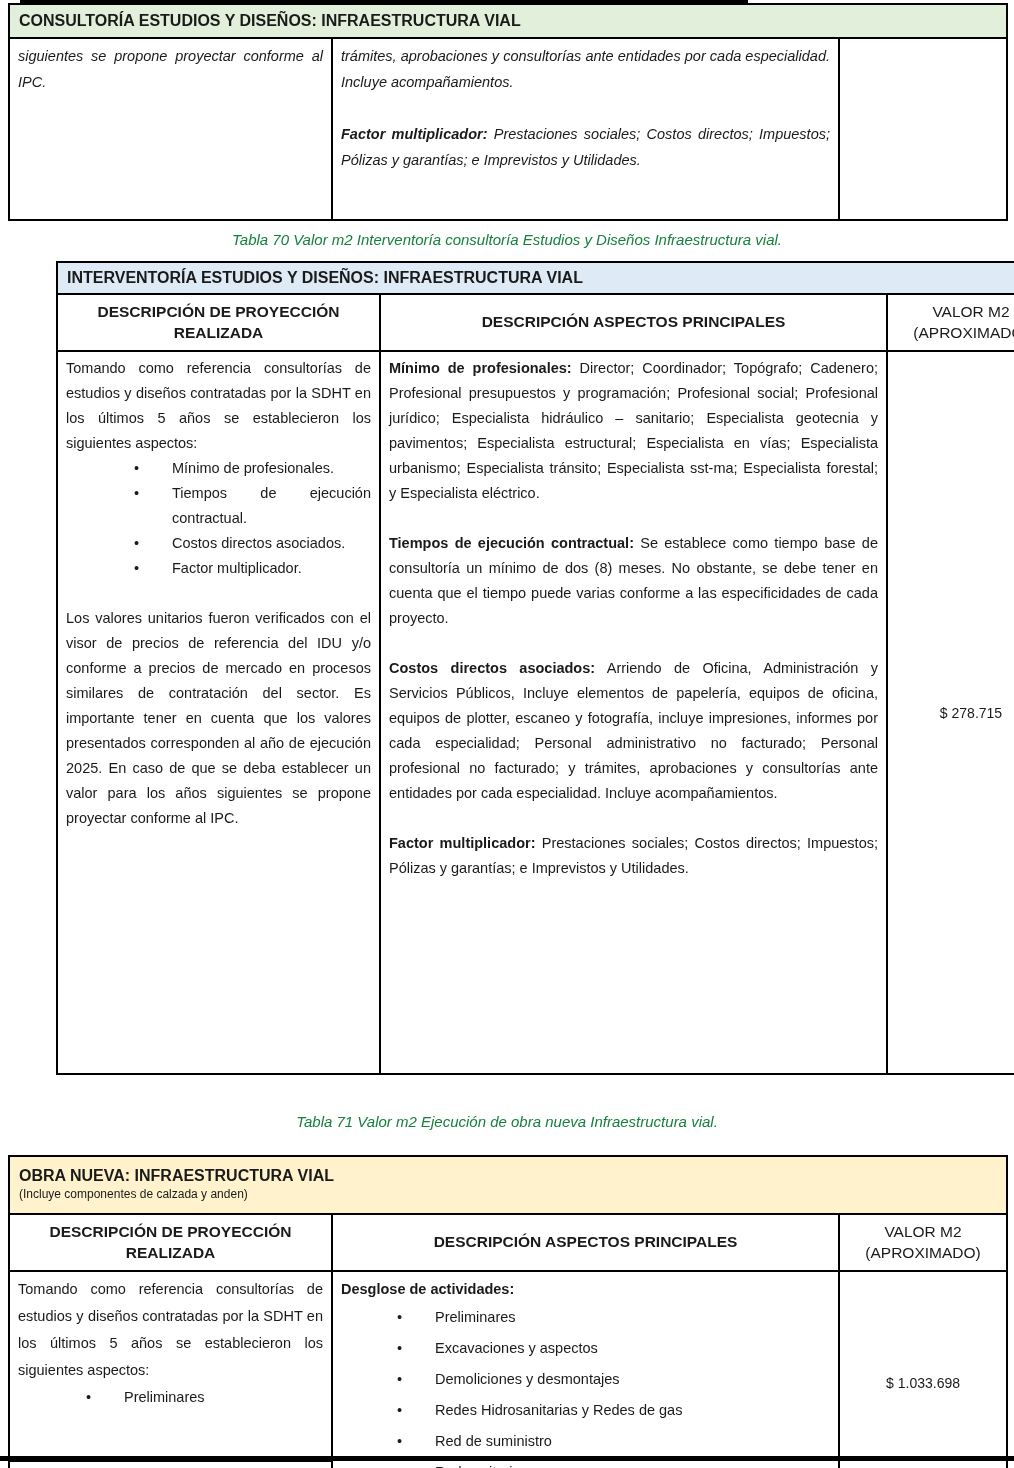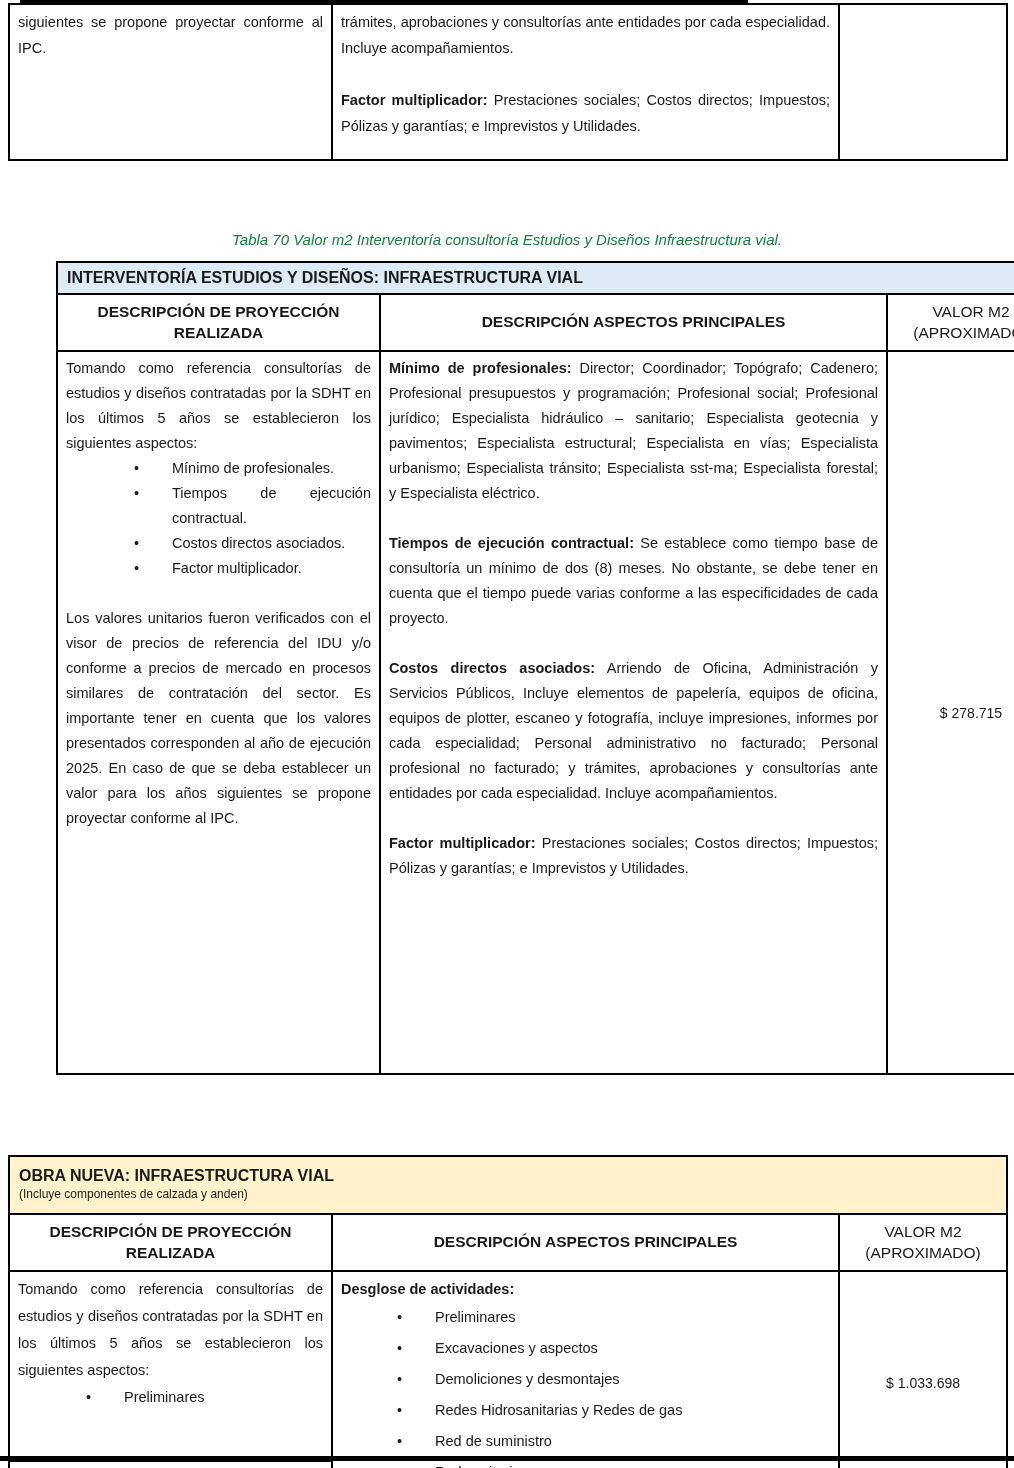--- a/index.html
+++ b/index.html
@@ -65,21 +65,21 @@
     font-size: 15.5px;
     font-weight: bold;
     line-height: 1.35;
     height: 57px;
     padding: 2px 6px;
   }
   tr.colhead td.valhead { font-weight: normal; }
 
   
   td.body { font-size: 14.5px; }
-  .t1 td.body { line-height: 26px; height: 156px; }
+  .t1 td.body { line-height: 26px; height: 182px; font-style: italic; }
   .t2 td.body { line-height: 25px; height: 723px; }
   .t3 td.body { line-height: 26px; }
   .t3 tr.rowA td { height: 162px; }
   .t3 tr.rowB td { height: 28px; }
 
   .just { text-align: justify; }
   p.para { margin: 0; }
   .t1 .para + .para { margin-top: 26px; }
   .t2 .para { margin-bottom: 25px; }
   .t2 .para:last-child { margin-bottom: 0; }
@@ -123,20 +123,25 @@
 
   <div class="top-fragment"></div>
 
   <table class="tbl t1">
     <colgroup>
         <col style="width:323px">
         <col style="width:507px">
         <col style="width:168px">
       </colgroup>
     <tbody>
+        <tr>
+      <td class="banner" colspan="3">
+        <span>CONSULTORÍA ESTUDIOS Y DISEÑOS: INFRAESTRUCTURA VIAL</span>
+      </td>
+    </tr>
     <tr>
       <td class="body">
         <p class="para just">siguientes se propone proyectar conforme al IPC.</p>
       </td>
       <td class="body">
         <p class="para just">trámites, aprobaciones y consultorías ante entidades por cada especialidad. Incluye acompañamientos.</p>
         <p class="para just"><span class="lead">Factor multiplicador:</span> <span>Prestaciones sociales; Costos directos; Impuestos; Pólizas y garantías; e Imprevistos y Utilidades.</span></p>
       </td>
       <td class="val"></td>
     </tr>
@@ -177,20 +182,21 @@
         <p class="para just"><span class="lead">Mínimo de profesionales:</span> <span>Director; Coordinador; Topógrafo; Cadenero; Profesional presupuestos y programación; Profesional social; Profesional jurídico; Especialista hidráulico – sanitario; Especialista geotecnia y pavimentos; Especialista estructural; Especialista en vías; Especialista urbanismo; Especialista tránsito; Especialista sst-ma; Especialista forestal; y Especialista eléctrico.</span></p>
         <p class="para just"><span class="lead">Tiempos de ejecución contractual:</span> <span>Se establece como tiempo base de consultoría un mínimo de dos (8) meses. No obstante, se debe tener en cuenta que el tiempo puede varias conforme a las especificidades de cada proyecto.</span></p>
         <p class="para just"><span class="lead">Costos directos asociados:</span> <span>Arriendo de Oficina, Administración y Servicios Públicos, Incluye elementos de papelería, equipos de oficina, equipos de plotter, escaneo y fotografía, incluye impresiones, informes por cada especialidad; Personal administrativo no facturado; Personal profesional no facturado; y trámites, aprobaciones y consultorías ante entidades por cada especialidad. Incluye acompañamientos.</span></p>
         <p class="para just"><span class="lead">Factor multiplicador:</span> <span>Prestaciones sociales; Costos directos; Impuestos; Pólizas y garantías; e Imprevistos y Utilidades.</span></p>
       </td>
       <td class="val">$ 278.715</td>
     </tr>
   </tbody>
     </table>
 
+  <div class="caption cap2">Tabla 71 Valor m2 Ejecución de obra nueva Infraestructura vial.</div>
 
   <table class="tbl t3">
     <colgroup>
         <col style="width:323px">
         <col style="width:507px">
         <col style="width:168px">
       </colgroup>
     <tbody>
         <tr>
       <td class="banner" colspan="3">

